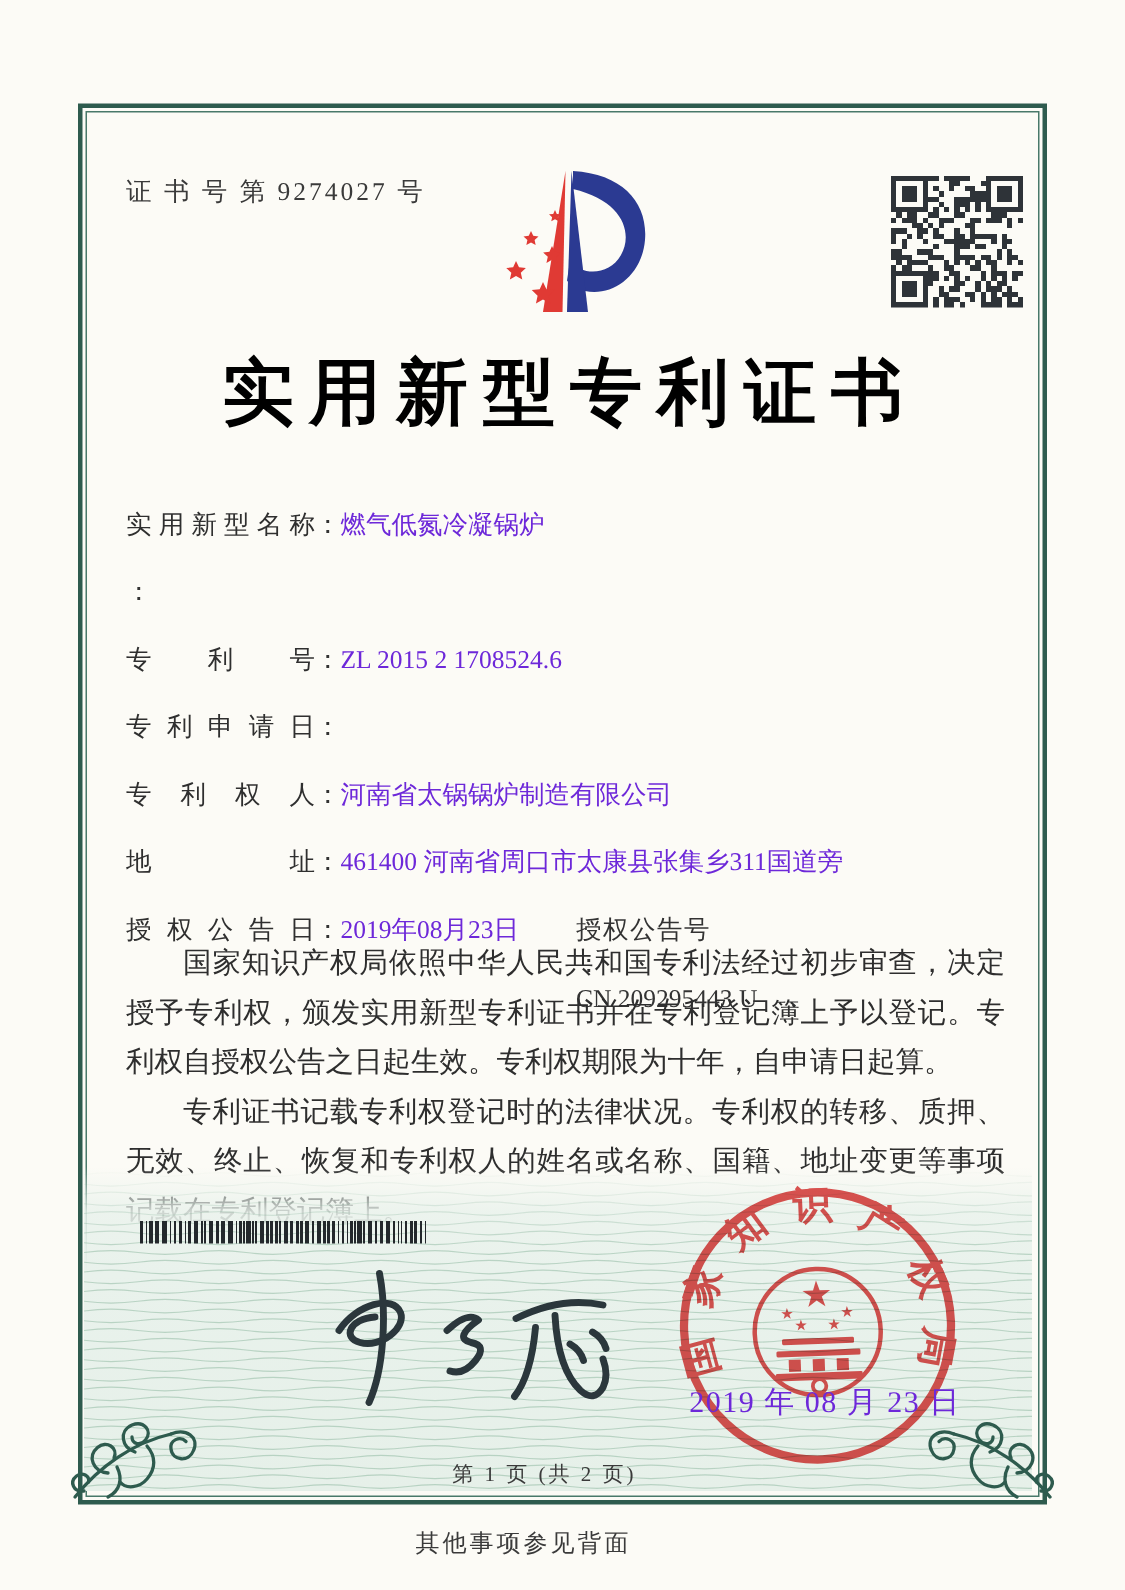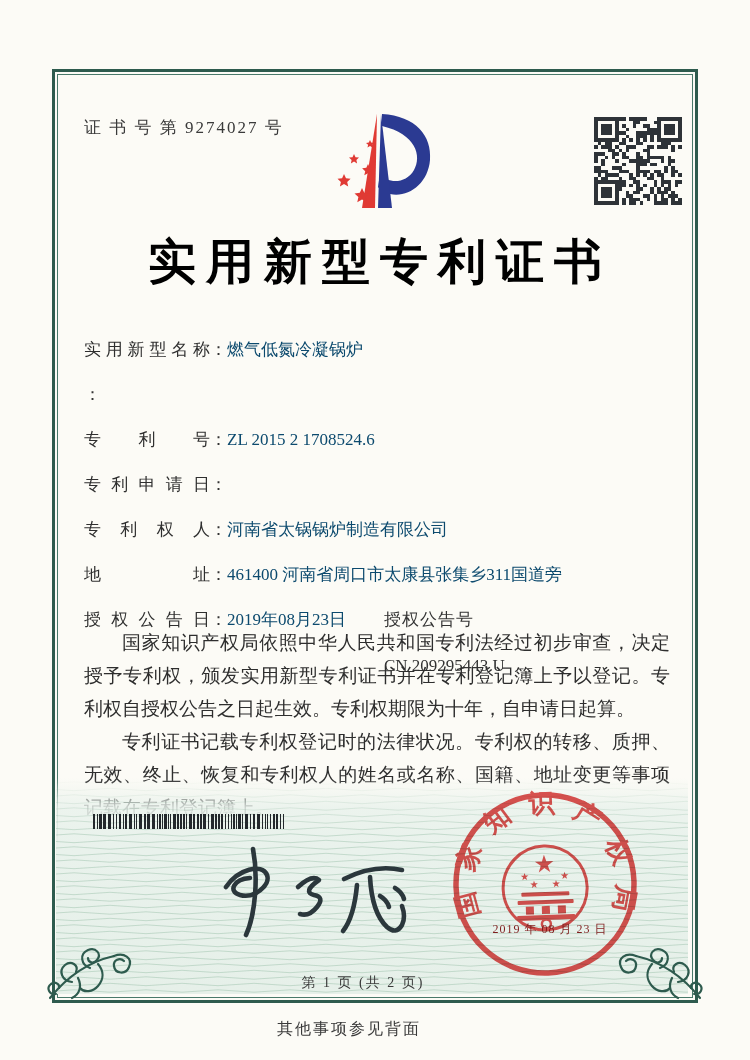--- a/index.html
+++ b/index.html
@@ -28,21 +28,21 @@
     color:#000000;
   }
   
   .fields{position:absolute;left:84px;top:322px;width:586px;font-size:17px;line-height:23px;margin-top:16px;}
   .frow{display:flex;margin-bottom:22px;position:relative;}
   .frow .lbl{
     width:126px;flex:0 0 126px;display:inline-block;
     text-align:justify;text-align-last:justify;color:#2f2f2f;
   }
   .frow .colon{flex:0 0 14px;}
-  .frow .val{flex:1;color:#0c4a6e;}
+  .frow .val{flex:1;color:#6d28d9;}
   .val.multiline{white-space:pre-line;}
   .grant-right{position:absolute;left:300px;top:0;display:flex;flex-direction:column;}
   .grant-right .lbl2{letter-spacing:1px;margin-right:2px;}
   
   .body-text{position:absolute;left:84px;top:626px;width:586px;font-size:19px;line-height:33px;}
   .body-text p{margin:0;text-indent:2em;text-align:justify;color:#2e2e2e;}
   
   .band{
     position:absolute;left:56px;top:778px;width:632px;height:216px;z-index:1;
     background:linear-gradient(180deg, rgba(233,242,236,0) 0, rgba(233,242,236,.85) 30px, #e9f2ec 70px, #e6f0e9 100%);
@@ -58,21 +58,21 @@
   .ornament.br{left:614px;top:912px;transform:scaleX(-1);}
   
   .barcode{position:absolute;left:93px;top:814px;width:194px;height:15px;z-index:2;}
   .director{position:absolute;left:90px;top:855px;z-index:2;font-size:19px;letter-spacing:3px;color:#2f2f2f;}
   .director div{margin-bottom:11px;}
   .signature{position:absolute;left:196px;top:835px;width:232px;height:110px;z-index:2;}
   .seal{position:absolute;left:447px;top:786px;width:196px;height:196px;z-index:3;
         mix-blend-mode:multiply;opacity:.92;transform:rotate(-2deg);}
   .seal-date{
     position:absolute;left:450px;top:921px;width:200px;z-index:4;text-align:center;
-    font-size:12px;letter-spacing:1px;color:#7f1d1d;
+    font-size:20px;letter-spacing:1px;color:#6d28d9;
   }
   .page-num{
     position:absolute;left:0;top:974px;width:750px;text-align:center;z-index:2;
     font-size:14px;color:#3a3a3a;letter-spacing:2px;transform:translateX(-12px);
   }
   .back-note{
     position:absolute;left:0;top:1019px;width:750px;text-align:center;
     font-size:16px;color:#3a3a3a;letter-spacing:2px;transform:translateX(-26px);
   }
 </style>

